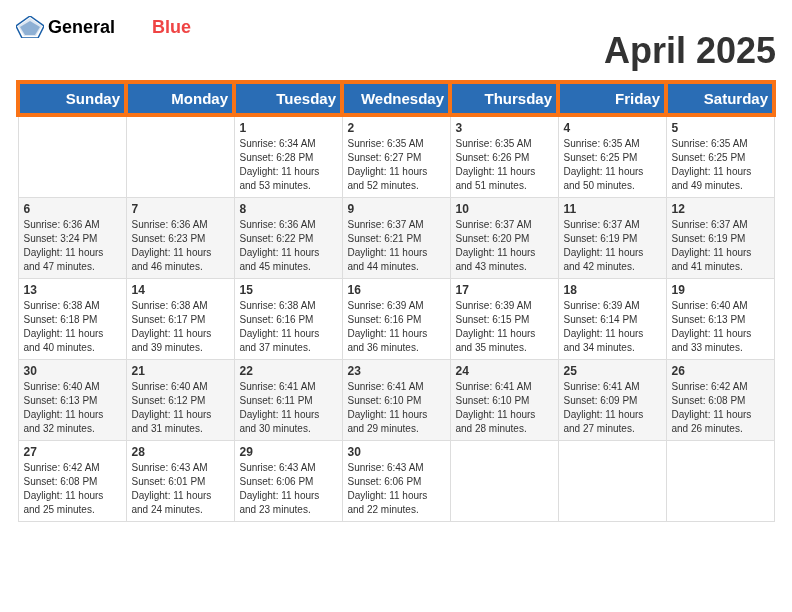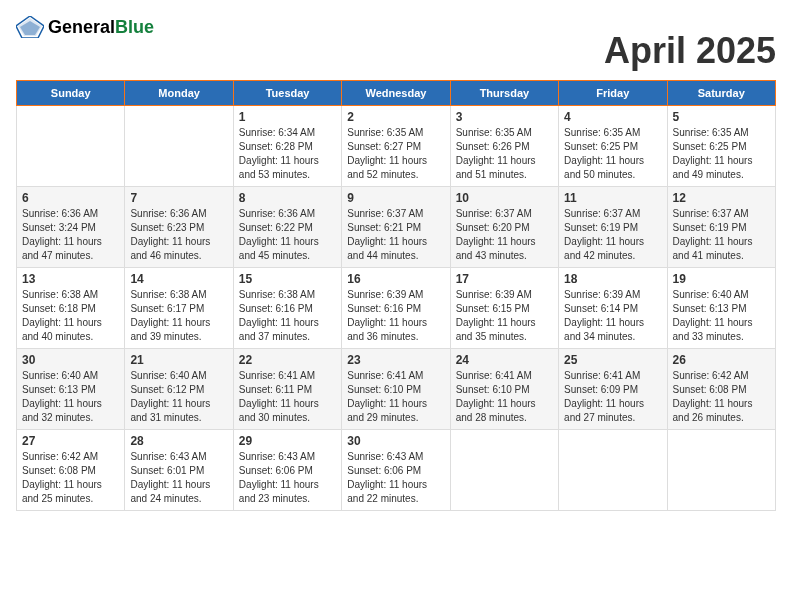--- a/index.html
+++ b/index.html
@@ -22,21 +22,22 @@
       gap: 4px;
     }
     .logo-text-general {
       font-size: 18px;
       font-weight: bold;
       color: #000000;
     }
     .logo-text-blue {
       font-size: 18px;
       font-weight: bold;
-      color: #15803d;
+      color: #ef4444;
+      padding-left: 37px;
     }
     .logo-icon {
       width: 28px;
       height: 22px;
     }
     .title-area {
       text-align: right;
       margin-top: 14px;
     }
     .month-title {
@@ -49,25 +50,25 @@
       color: #333;
     }
     .calendar-table {
       width: 100%;
       border-collapse: collapse;
       border: 1px solid #ccc;
     }
     .calendar-table th {
       background-color: #2a6db5;
       color: #fff;
-      font-size: 11px;
+      font-size: 15px;
       font-weight: bold;
       padding: 6px 4px;
-      text-align: center;
-      border: 1px solid #f97316;
+      text-align: right;
+      border: 4px solid #f97316;
     }
     .calendar-table td {
       vertical-align: top;
       padding: 4px 5px;
       border: 1px solid #ddd;
       width: 108px;
       min-height: 80px;
       font-size: 10px;
       color: #333;
       background: #fff;

